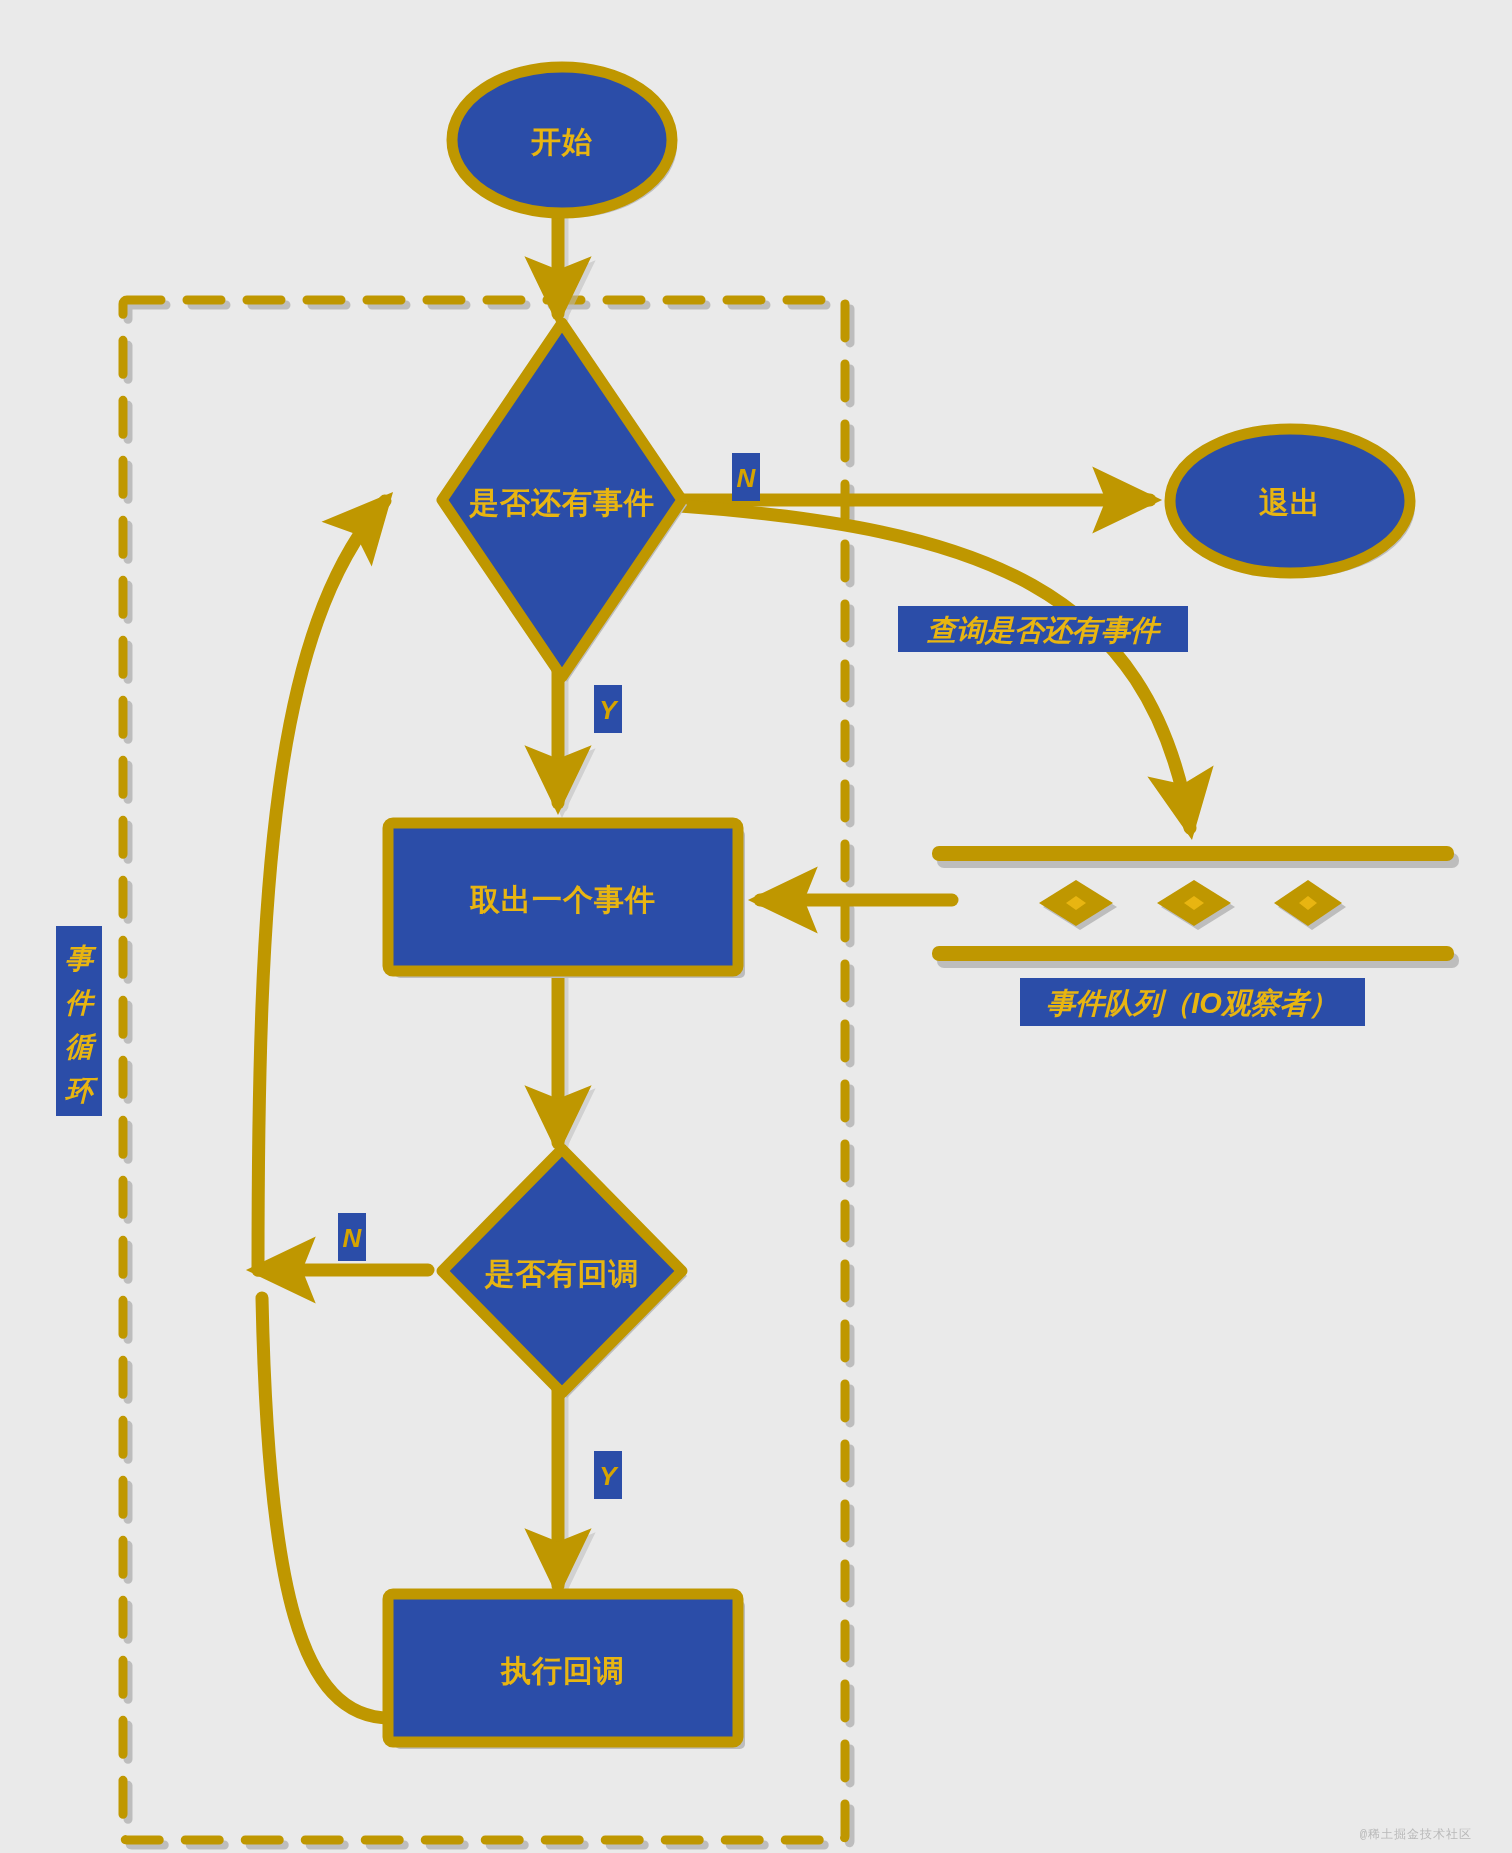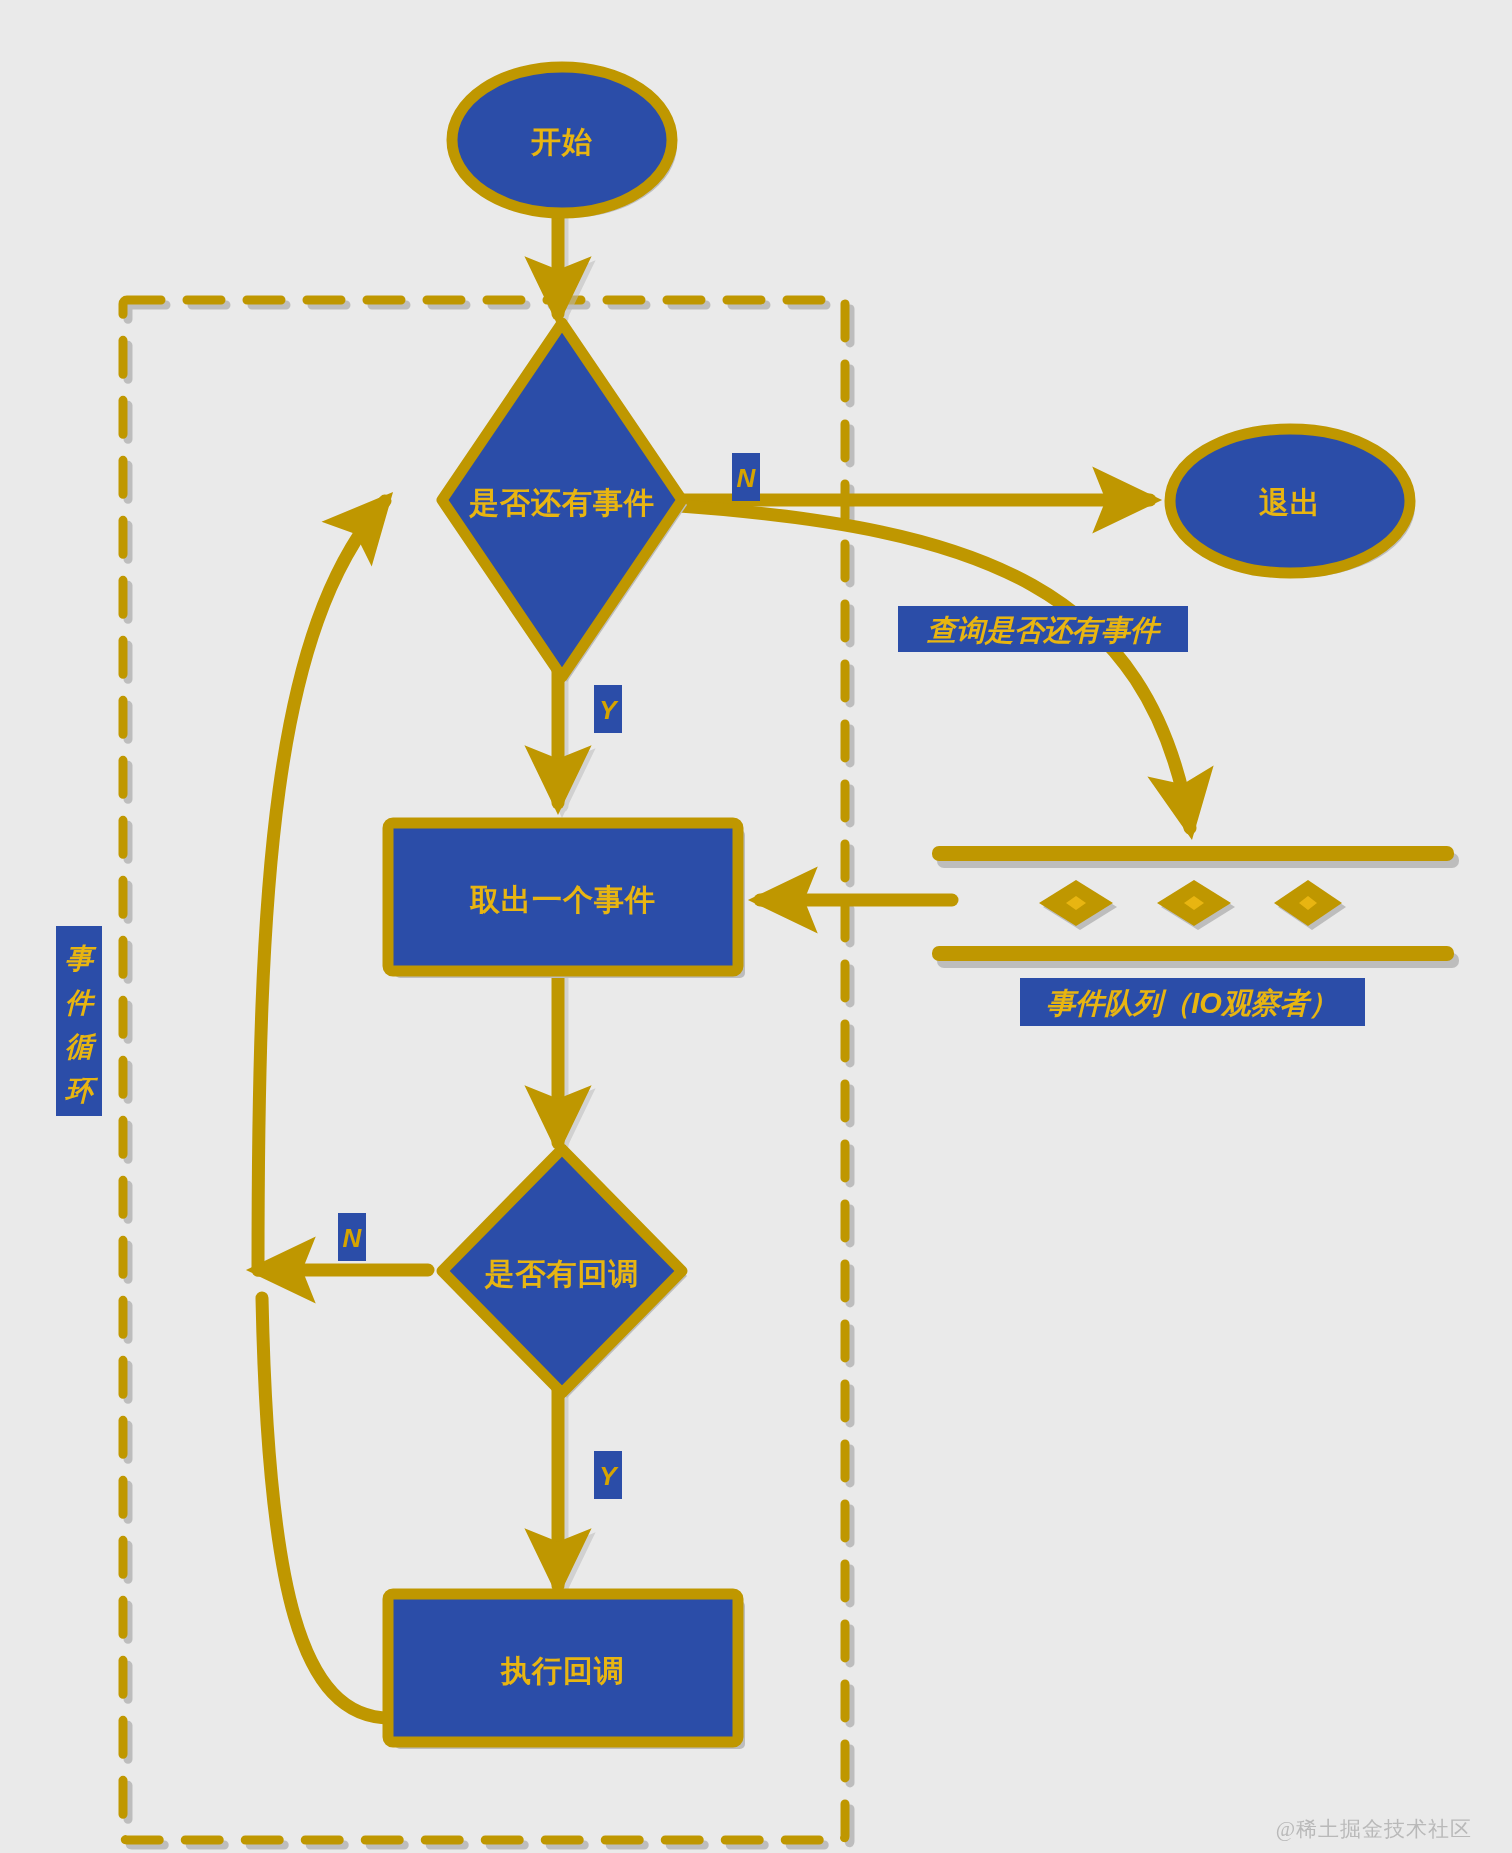--- a/index.html
+++ b/index.html
@@ -58,22 +58,22 @@
     font-style: italic;
     font-size: 28px;
     text-anchor: middle;
     dominant-baseline: central;
   }
   .watermark {
     position: absolute;
     right: 40px;
     bottom: 38px;
     color: #b9b9b9;
-    font-size: 21px;
-    font-family: Liberation Serif, serif;
+    font-size: 12px;
+    font-family: Liberation Mono, monospace;
     letter-spacing: 1px;
     white-space: nowrap;
   }
 </style>
 </head>
 <body>
 
 <div id="canvas">
 
   <svg id="diagram" viewBox="0 0 1512 1853">

